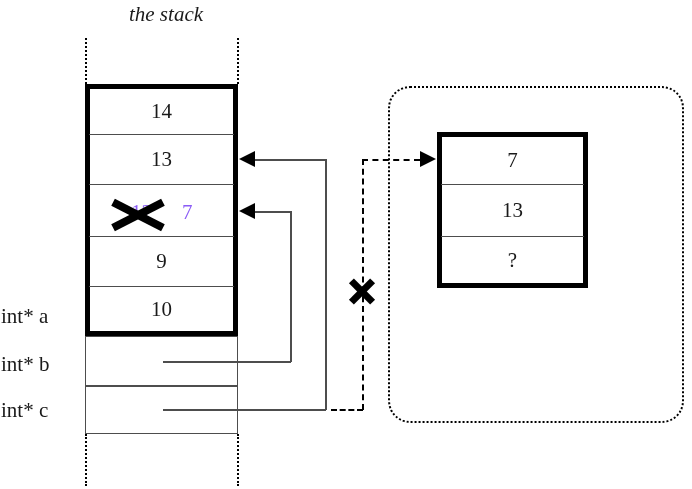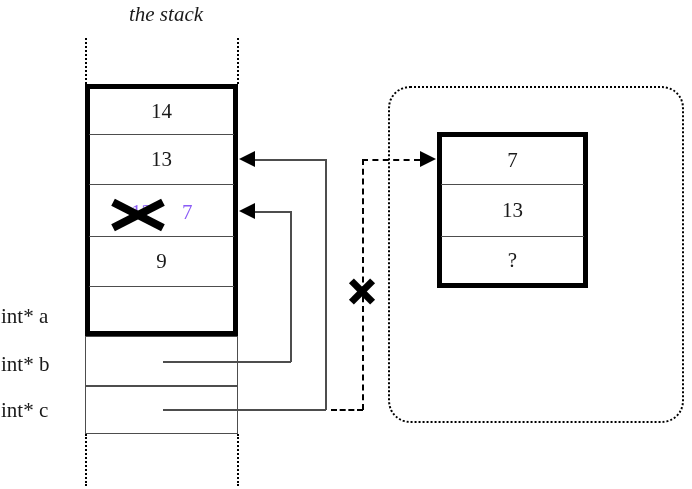--- a/index.html
+++ b/index.html
@@ -167,20 +167,21 @@
 
   <div class="struck-value" style="left:131px; top:202px;">12</div>
   <div class="xmark" style="left:110px; top:196px; width:56px; height:30px;">
     <span style="border-top-width:8px; transform:rotate(27deg);"></span>
     <span style="border-top-width:8px; transform:rotate(-27deg);"></span>
   </div>
   <div class="struck-value" style="left:182px; top:202px;">7</div>
 
   <div class="cell" style="left:89px; top:236px; width:145px; height:50px;">9</div>
 
+  <div class="cell" style="left:89px; top:286px; width:145px; height:46px;">10</div>
 
   <div class="var-label" style="left:1px; top:306px;text-align:center;">int* a</div>
   <div class="var-label" style="left:1px; top:354px;">int* b</div>
   <div class="var-label" style="left:1px; top:400px;">int* c</div>
 
   <div class="hline" style="left:163px; top:361px; width:128px;"></div>
   <div class="vline" style="left:290px; top:211px; height:151px;"></div>
   <div class="hline" style="left:255px; top:211px; width:36px;"></div>
   <div class="arrowhead-left" style="left:239px; top:203px;"></div>
 

